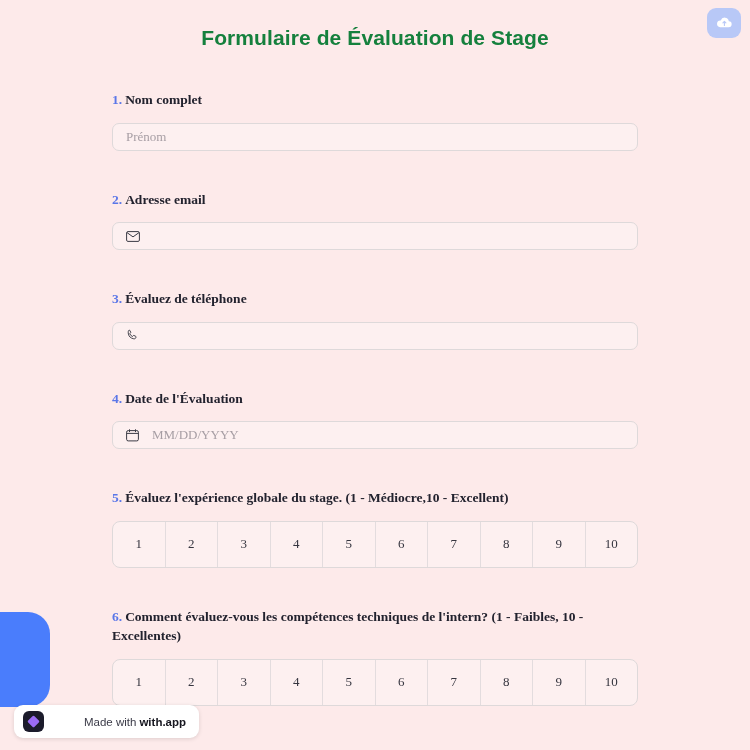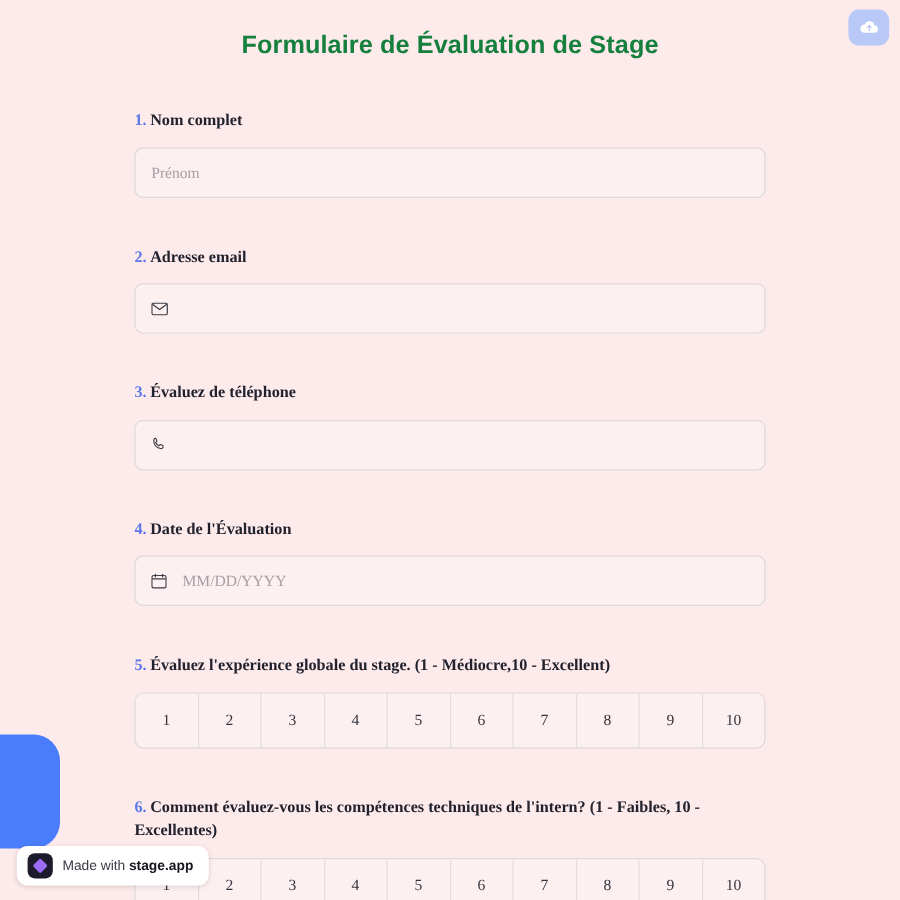--- a/index.html
+++ b/index.html
@@ -84,21 +84,21 @@
 
   .row2 {
     display: flex;
     gap: 14px;
   }
 
   .field {
     background: #fdf0f0;
     border: 1px solid #ded9da;
     border-radius: 7px;
-    height: 42px;
+    height: 28px;
     display: flex;
     align-items: center;
     padding: 0 13px;
     font-size: 13px;
     color: #9b9199;
     flex: 1;
   }
   .field .ph { color: #a79ea4; font-size: 13px; }
   .field.full { width: 100%; }
   .field .ficon {
@@ -152,20 +152,21 @@
   }
   .made-with .logo .diamond {
     width: 9px; height: 9px;
     background: #9b6bf5;
     transform: rotate(45deg);
     border-radius: 1.5px;
   }
   .made-with .mw-text {
     font-size: 11.5px;
     color: #3b3b48;
+    margin-left: 32px;
   }
   .made-with .mw-brand {
     font-size: 11.5px;
     color: #16161f;
     font-weight: bold;
     margin-left: 3px;
   }
 </style>
 </head>
 <body>
@@ -277,14 +278,14 @@
     </div>
 
   </div>
 </div>
 
 <div class="made-with">
   <span class="logo">
       <span class="diamond"></span>
     </span>
   <span class="mw-text">Made with</span>
-  <span class="mw-brand">stage.app</span>
+  <span class="mw-brand">with.app</span>
 </div>
 
 </body></html>

